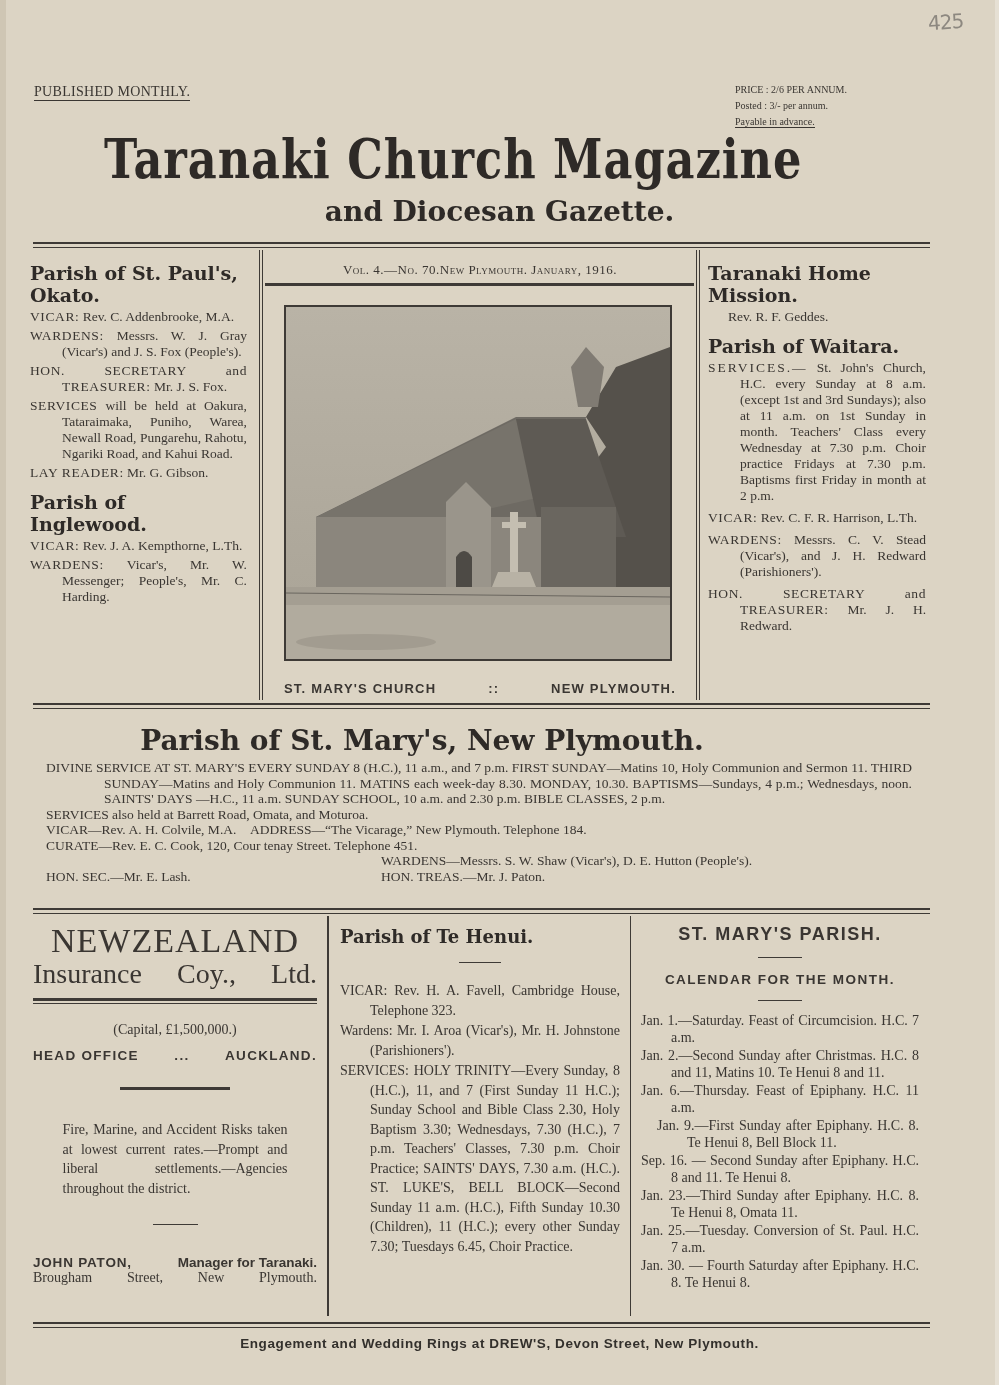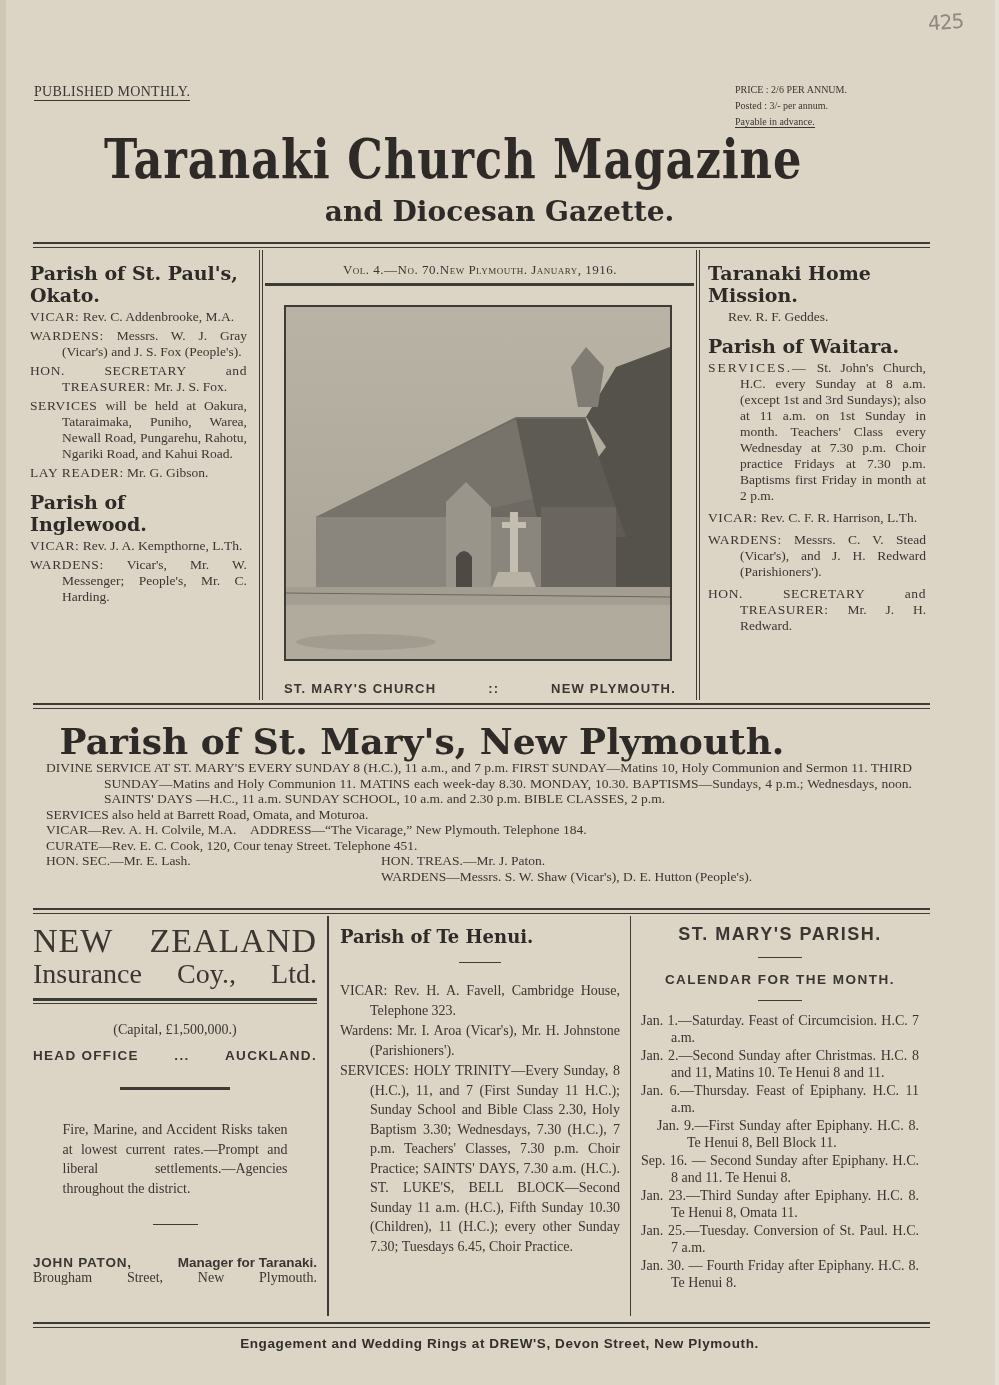--- a/index.html
+++ b/index.html
@@ -28,27 +28,27 @@
 
   .col { position:absolute; font-size:13.5px; line-height:16px; text-align:justify; }
   .col .h { font-size:19px; line-height:22px; margin:0 0 3px 0; text-align:left; }
   .entry { padding-left:32px; text-indent:-32px; margin-bottom:3px; }
   .entry .k { letter-spacing:0.6px; }
 
   .vol-line { position:absolute; left:284px; top:262px; width:392px; font-size:13px; display:flex; justify-content:center; font-variant:small-caps; letter-spacing:0.5px; }
   .photo-frame { position:absolute; left:284px; top:305px; width:388px; height:356px; border:2px solid #3e3a36; box-sizing:border-box; overflow:hidden; }
   .photo-caption { position:absolute; left:284px; top:681px; width:392px; font-family:"Liberation Sans", sans-serif; font-weight:bold; font-size:13px; letter-spacing:1.2px; display:flex; justify-content:space-between; }
 
-  .sm-title { position:absolute; left:0; top:724px; width:844px; text-align:center; font-size:36px; line-height:34px; }
+  .sm-title { position:absolute; left:0; top:724px; width:844px; text-align:center; font-size:28px; line-height:34px; }
   .sm-body { position:absolute; left:46px; top:760px; width:866px; font-size:13.5px; line-height:15.5px; }
   .sm-body .para { padding-left:58px; text-indent:-58px; text-align:justify; }
   .sm-body .ln { white-space:nowrap; }
 
   .ins { position:absolute; left:33px; top:924px; width:284px; }
-  .ins .t1 { font-size:34px; line-height:34px; letter-spacing:1px; display:flex; justify-content:space-between; }
+  .ins .t1 { font-size:34px; line-height:34px; letter-spacing:1px; display:flex; justify-content:center; }
   .ins .t2 { font-size:28px; line-height:32px; display:flex; justify-content:space-between; }
   .sans-b { font-family:"Liberation Sans", sans-serif; font-weight:bold; }
 
   .center { text-align:center; }
   .short-rule { margin:0 auto; border-top:1.5px solid #3e3a36; }
 </style>
 </head>
 <body>
 
 <div class="page-edge"></div>
@@ -146,25 +146,25 @@
 
 <div class="rule2" style="left:33px; top:703px; width:897px;"></div>
 <div class="rule1" style="left:33px; top:708px; width:897px;"></div>
 
 <div class="sm-title blackletter">Parish of St. Mary's, New Plymouth.</div>
 <div class="sm-body">
   <div class="para">DIVINE SERVICE AT ST. MARY'S EVERY SUNDAY 8 (H.C.), 11 a.m., and 7 p.m. FIRST SUNDAY—Matins 10, Holy Communion and Sermon 11. THIRD SUNDAY—Matins and Holy Communion 11. MATINS each week-day 8.30. MONDAY, 10.30. BAPTISMS—Sundays, 4 p.m.; Wednesdays, noon. SAINTS' DAYS —H.C., 11 a.m. SUNDAY SCHOOL, 10 a.m. and 2.30 p.m. BIBLE CLASSES, 2 p.m.</div>
   <div class="ln">SERVICES also held at Barrett Road, Omata, and Moturoa.</div>
   <div class="ln"><span>VICAR—Rev. A. H. Colvile, M.A.</span>&nbsp;&nbsp;&nbsp;&nbsp;<span>ADDRESS—“The Vicarage,” New Plymouth. Telephone 184.</span></div>
   <div class="ln">CURATE—Rev. E. C. Cook, 120, Cour tenay Street. Telephone 451.</div>
+  <div class="ln" style="padding-left:335px;">WARDENS—Messrs. S. W. Shaw (Vicar's), D. E. Hutton (People's).</div>
   <div class="ln" style="display:flex;">
     <span style="width:335px;">HON. SEC.—Mr. E. Lash.</span>
       <span>HON. TREAS.—Mr. J. Paton.</span>
   </div>
-  <div class="ln" style="padding-left:335px;">WARDENS—Messrs. S. W. Shaw (Vicar's), D. E. Hutton (People's).</div>
 </div>
 
 <div class="rule2" style="left:33px; top:908px; width:897px;"></div>
 <div class="rule1" style="left:33px; top:913px; width:897px;"></div>
 <div class="vrule" style="left:327px; top:916px; height:400px; border-left-width:2px;"></div>
 <div class="vrule" style="left:630px; top:916px; height:400px;"></div>
 
 <div class="ins">
   <div class="t1">
       <span>NEW</span>
@@ -206,18 +206,18 @@
   <div class="short-rule" style="width:44px; margin-top:14px; margin-bottom:14px;"></div>
   <div class="center sans-b" style="font-size:13.5px; letter-spacing:1.5px;">CALENDAR FOR THE MONTH.</div>
   <div class="short-rule" style="width:44px; margin-top:12px; margin-bottom:12px;"></div>
   <div class="entry" style="padding-left:30px; text-indent:-30px; margin-bottom:2px;"><span>Jan. 1.—</span><span>Saturday. Feast of Circumcision. H.C. 7 a.m.</span></div>
   <div class="entry" style="padding-left:30px; text-indent:-30px; margin-bottom:2px;"><span>Jan. 2.—</span><span>Second Sunday after Christmas. H.C. 8 and 11, Matins 10. Te Henui 8 and 11.</span></div>
   <div class="entry" style="padding-left:30px; text-indent:-30px; margin-bottom:2px;"><span>Jan. 6.—</span><span>Thursday. Feast of Epiphany. H.C. 11 a.m.</span></div>
   <div class="entry" style="padding-left:30px; text-indent:-30px; margin-bottom:2px;margin-left:16px;"><span>Jan. 9.—</span><span>First Sunday after Epiphany. H.C. 8. Te Henui 8, Bell Block 11.</span></div>
   <div class="entry" style="padding-left:30px; text-indent:-30px; margin-bottom:2px;"><span>Sep. 16. — </span><span>Second Sunday after Epiphany. H.C. 8 and 11. Te Henui 8.</span></div>
   <div class="entry" style="padding-left:30px; text-indent:-30px; margin-bottom:2px;"><span>Jan. 23.—</span><span>Third Sunday after Epiphany. H.C. 8. Te Henui 8, Omata 11.</span></div>
   <div class="entry" style="padding-left:30px; text-indent:-30px; margin-bottom:2px;"><span>Jan. 25.—</span><span>Tuesday. Conversion of St. Paul. H.C. 7 a.m.</span></div>
-  <div class="entry" style="padding-left:30px; text-indent:-30px; margin-bottom:2px;"><span>Jan. 30. — </span><span>Fourth Friday after Epiphany. H.C. 8. Te Henui 8.</span></div>
+  <div class="entry" style="padding-left:30px; text-indent:-30px; margin-bottom:2px;"><span>Jan. 30. — </span><span>Fourth Saturday after Epiphany. H.C. 8. Te Henui 8.</span></div>
 </div>
 
 <div class="rule2" style="left:33px; top:1322px; width:897px;"></div>
 <div class="rule1" style="left:33px; top:1327px; width:897px;"></div>
 <div class="sans-b" style="position:absolute; left:0; top:1336px; width:999px; text-align:center; font-size:13.5px; letter-spacing:0.6px; color:#33302c;">Engagement and Wedding Rings at DREW'S, Devon Street, New Plymouth.</div>
 
 </body></html>

